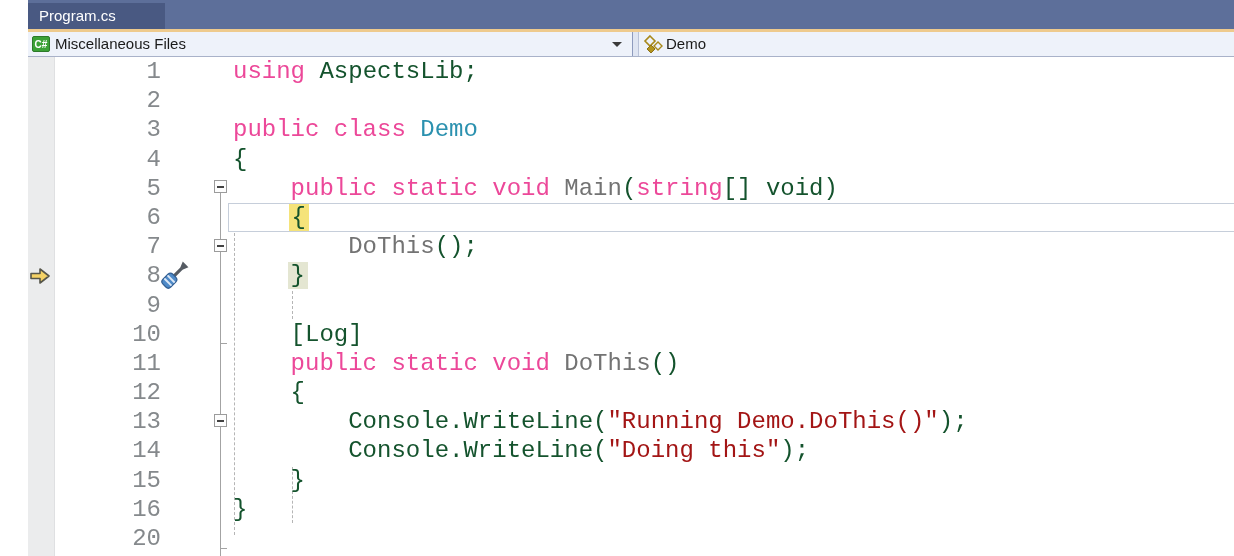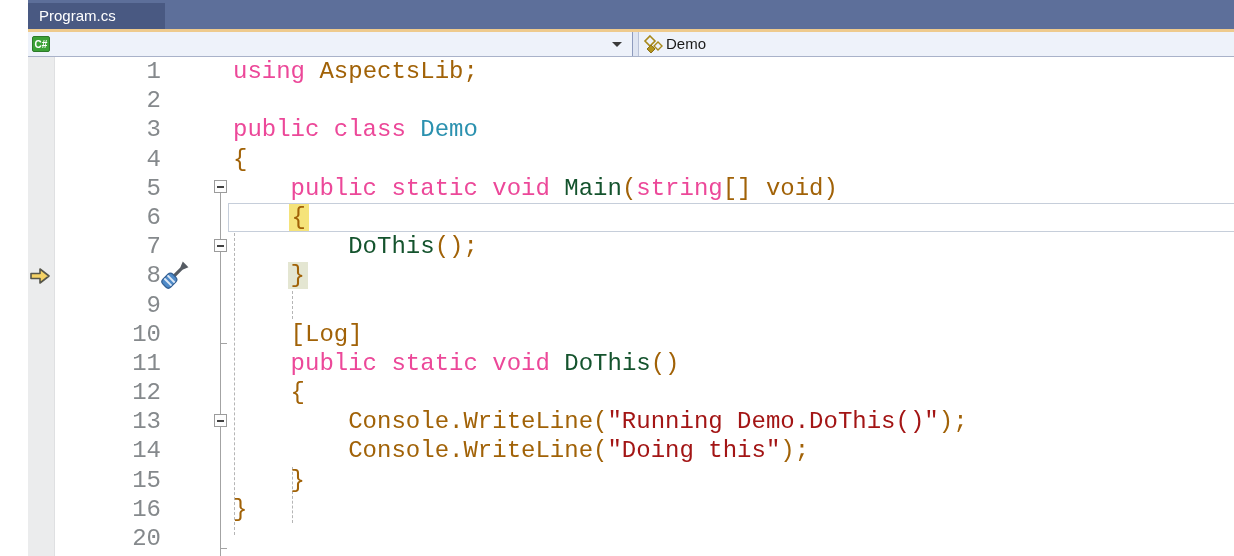--- a/index.html
+++ b/index.html
@@ -37,23 +37,23 @@
           border-right:1px solid #dfe0e2;box-sizing:border-box;}
   #line-numbers{position:absolute;left:0;top:0;width:133px;}
   .line-num{height:29.2px;line-height:29.2px;text-align:right;color:#85898c;
             font-family:"Liberation Mono",monospace;font-size:24px;}
   #code-lines{position:absolute;left:200px;top:0;right:0;}
   .code-line{height:29.2px;line-height:29.2px;white-space:pre;padding-left:5px;
              font-family:"Liberation Mono",monospace;font-size:24px;color:#161616;box-sizing:border-box;}
   .code-line.current{border:1px solid #c6ceda;line-height:27.2px;}
   .tok-kw{color:#ec4899;}
   .tok-cls{color:#2B91AF;}
-  .tok-mth{color:#14532d;}
+  .tok-mth{color:#737373;}
   .tok-str{color:#A31515;}
-  .tok-pl{color:#a16207;}
+  .tok-pl{color:#14532d;}
   .hl-yellow{background:#f5e37a;padding:0 3px;margin:0 -3px;}
   .hl-khaki{background:#e4e6d2;padding:0 3px;margin:0 -3px;}
   
   #outline-vline{position:absolute;left:192px;top:136px;width:1px;height:382px;background:#a3a3a3;}
   .outline-tick{position:absolute;height:1px;background:#a3a3a3;}
   .collapse-box{position:absolute;left:186px;width:13px;height:13px;background:#fdfdfd;
                 border:1px solid #9b9b9b;box-sizing:border-box;z-index:3;}
   .collapse-box .minus{position:absolute;left:2px;top:5px;width:7px;height:1.5px;background:#424242;}
   
   .indent-guide{position:absolute;width:0;border-left:1px dashed #b5b5b5;}
@@ -67,20 +67,21 @@
 <div id="page">
 
   <div id="tabstrip">
     <div id="doc-tab">Program.cs</div>
   </div>
   <div id="tab-accent"></div>
 
   <div id="navbar">
     <div class="combo" id="combo-project">
       <div id="csharp-icon">C#</div>
+      <div class="combo-label">Miscellaneous Files</div>
       <div class="combo-arrow"></div>
     </div>
     <div id="combo-divider"></div>
     <div class="combo" id="combo-type">
       <svg id="class-icon" viewBox="0 0 20 20">
         <path d="M7 2 L12 7 L7 12 L2 7 Z" fill="none" stroke="#a8891b" stroke-width="1.6"></path>
         <path d="M15 8 L19 12 L15 16 L11 12 Z" fill="none" stroke="#a8891b" stroke-width="1.4"></path>
         <path d="M8 11 L12 15 L8 19 L4 15 Z" fill="#b3941c" stroke="#8c711a" stroke-width="1"></path>
       </svg>
       <div class="combo-label">Demo</div>

